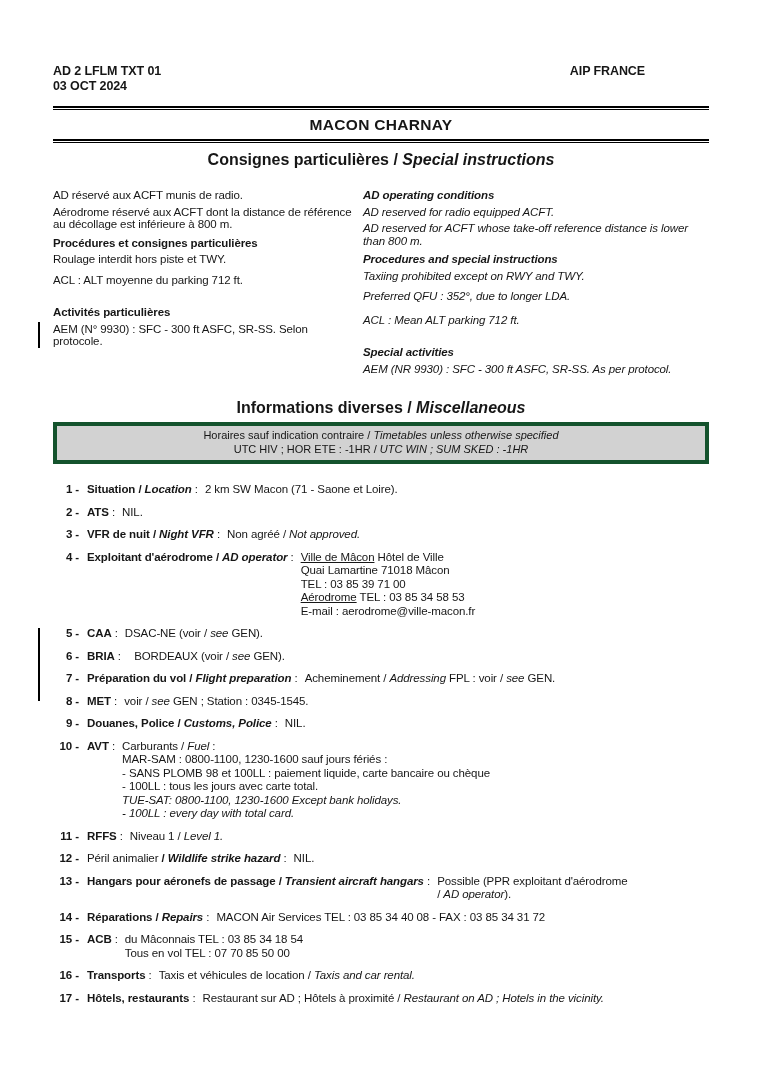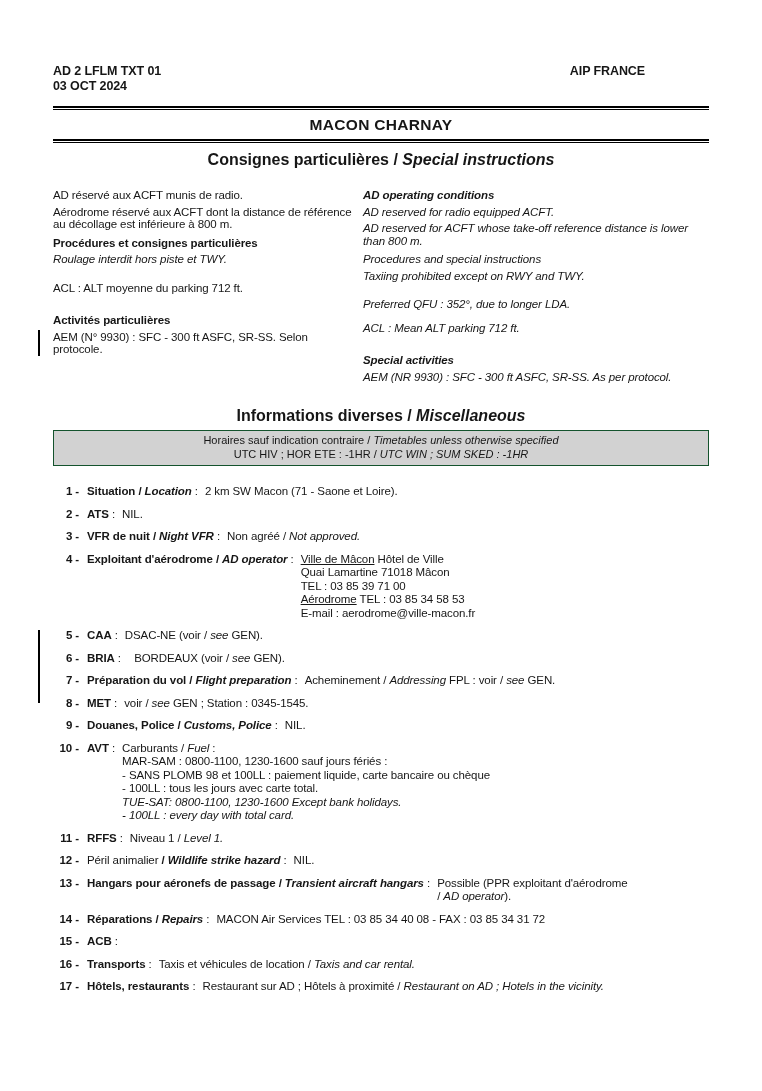--- a/index.html
+++ b/index.html
@@ -11,26 +11,26 @@
   .rule-top{margin-top:12px;}
   .rule-title{margin-top:6px;}
   .title{margin:6px 0 0 0;text-align:center;font-size:15.5px;font-weight:bold;line-height:17px;letter-spacing:0.3px;}
   .subtitle{margin-top:10px;text-align:center;font-size:16px;font-weight:bold;line-height:14px;}
   .cols{display:flex;margin-top:22px;font-size:11.5px;line-height:12.5px;letter-spacing:-0.1px;}
   .col-fr{width:300px;margin-right:10px;}
   .col-en{width:326px;font-style:italic;}
   .para{margin:0 0 4px 0;}
   .mb6{margin-bottom:6px;}
   .mb11{margin-bottom:11px;}
-  .mb16{margin-bottom:16px;font-style:italic;}
+  .mb16{margin-bottom:8px;}
   .mt20{margin-top:20px;}
   .cb{position:relative;}
   .cb::before{content:"";position:absolute;left:-15px;top:-1px;bottom:0;width:2px;background:#000;}
   .misc-heading{margin-top:22px;text-align:center;font-size:16px;font-weight:bold;line-height:14px;}
-  .tt-box{margin-top:7px;border:1px solid #14532d;background:#d2d2d2;text-align:center;font-size:11px;line-height:13.5px;padding:3px 0 4px 0;}
+  .tt-box{margin-top:7px;border:4px solid #14532d;background:#d2d2d2;text-align:center;font-size:11px;line-height:13.5px;padding:3px 0 4px 0;}
   .items{margin-top:19px;font-size:11.5px;line-height:13.5px;letter-spacing:-0.1px;}
   .item{display:flex;margin-bottom:9px;align-items:flex-start;}
   .num{flex:0 0 26px;text-align:right;font-weight:bold;white-space:nowrap;}
   .ilabel{margin-left:8px;white-space:nowrap;}
   .ival{margin-left:7px;}
   .vline{white-space:pre-wrap;}
   .cbg{position:relative;}
   .cbg::before{content:"";position:absolute;left:-15px;top:1px;bottom:7px;width:2px;background:#000;}
 </style>
 </head>
@@ -58,21 +58,21 @@
       <p class="para"><span style="font-weight: bold;">Procédures et consignes particulières</span></p>
       <p class="para mb16"><span>Roulage interdit hors piste et TWY.</span></p>
       <p class="para"><span>ACL : ALT moyenne du parking 712 ft.</span></p>
       <p class="para mt20"><span style="font-weight: bold;">Activités particulières</span></p>
       <p class="para cb"><span>AEM (N° 9930) : SFC - 300 ft ASFC, SR-SS. Selon protocole.</span></p>
     </div>
     <div class="col-en">
       <p class="para"><span style="font-weight: bold;">AD operating conditions</span></p>
       <p class="para"><span>AD reserved for radio equipped ACFT.</span></p>
       <p class="para mb6"><span>AD reserved for ACFT whose take-off reference distance is lower than 800 m.</span></p>
-      <p class="para"><span style="font-weight: normal;">Procedures and special instructions</span></p>
+      <p class="para"><span style="font-weight: bold;">Procedures and special instructions</span></p>
       <p class="para mb16"><span>Taxiing prohibited except on RWY and TWY.</span></p>
       <p class="para mb11"><span>Preferred QFU : 352°, due to longer LDA.</span></p>
       <p class="para"><span>ACL : Mean ALT parking 712 ft.</span></p>
       <p class="para mt20"><span style="font-weight: bold;">Special activities</span></p>
       <p class="para"><span>AEM (NR 9930) : SFC - 300 ft ASFC, SR-SS. As per protocol.</span></p>
     </div>
   </div>
 
   <div class="misc-heading"><span style="font-weight: bold;">Informations diverses / </span><span style="font-style: italic; font-weight: bold;">Miscellaneous</span></div>
 
@@ -191,20 +191,24 @@
     <div class="item">
       <span class="num">14 -</span>
       <span class="ilabel"><span style="font-weight: bold;">Réparations</span><span style="font-weight: bold;"> / </span><span style="font-style: italic; font-weight: bold;">Repairs</span><span> :</span></span>
       <span class="ival">
           <div class="vline"><span>MACON Air Services TEL : 03 85 34 40 08 - FAX : 03 85 34 31 72</span></div>
         </span>
     </div>
     <div class="item">
       <span class="num">15 -</span>
       <span class="ilabel"><span style="font-weight: bold;">ACB</span><span> :</span></span>
+      <span class="ival">
+          <div class="vline"><span>du Mâconnais TEL : 03 85 34 18 54</span></div>
+          <div class="vline"><span>Tous en vol TEL : 07 70 85 50 00</span></div>
+        </span>
     </div>
     <div class="item">
       <span class="num">16 -</span>
       <span class="ilabel"><span style="font-weight: bold;">Transports</span><span> :</span></span>
       <span class="ival">
           <div class="vline"><span>Taxis et véhicules de location / </span><span style="font-style: italic;">Taxis and car rental.</span></div>
         </span>
     </div>
     <div class="item">
       <span class="num">17 -</span>

